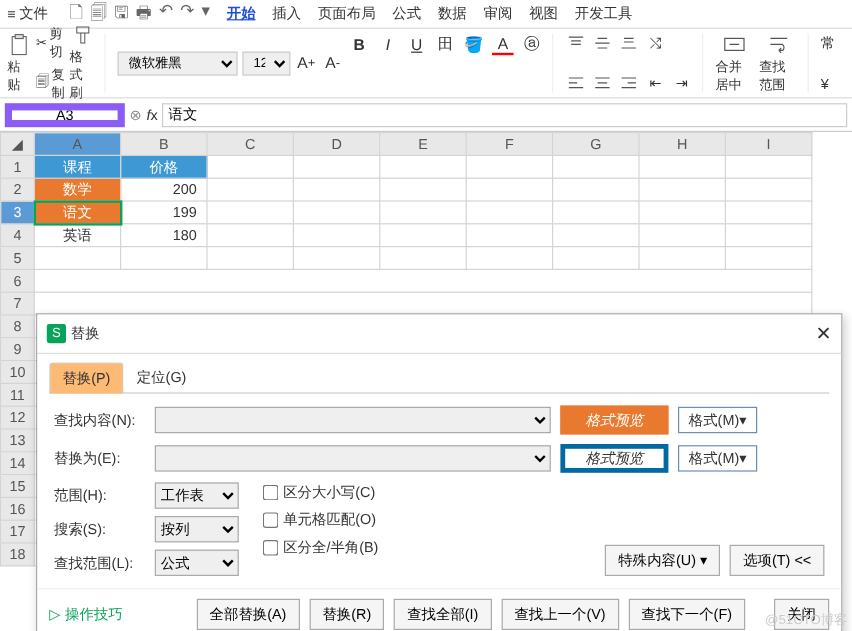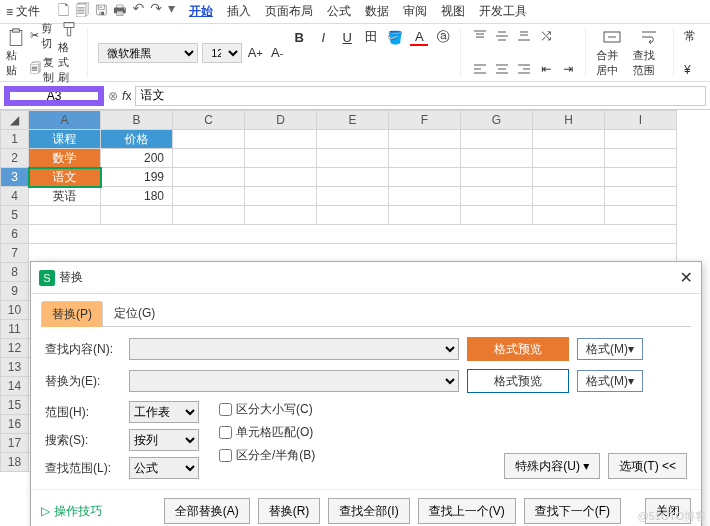--- a/index.html
+++ b/index.html
@@ -45,21 +45,21 @@
 .dlg-title { display: flex; align-items: center; justify-content: space-between; padding: 6px 8px; border-bottom: 1px solid #ddd; }
 .dlg-title .t { display: flex; align-items: center; gap: 4px; font-size: 12px; }
 .dlg-title .logo { width: 16px; height: 16px; background: #07a35a; display: flex; align-items: center; justify-content: center; color: #fff; font-size: 11px; border-radius: 2px; }
 .dlg-tabs { display: flex; gap: 0; padding: 6px 10px 0; }
 .dlg-tab { padding: 4px 10px; border: 1px solid transparent; border-bottom: none; font-size: 12px; cursor: pointer; }
 .dlg-tab.active { border-color: #ccc; background: #fdba74; border-radius: 3px 3px 0 0; position: relative; top: 1px; }
 .dlg-body { border-top: 1px solid #ccc; margin: 0 10px; padding: 10px 4px; }
 .form-row { display: flex; align-items: center; gap: 8px; margin-bottom: 8px; }
 .form-row label { width: 76px; font-size: 12px; }
 .combo { flex: 1; max-width: 330px; height: 22px; border: 1px solid #aaa; }
-.preview-btn { width: 102px; height: 24px; border: 1px solid #0369a1; background: #fff; font-size: 12px; display: flex; align-items: center; justify-content: center; }
+.preview-btn { width: 90px; height: 24px; border: 4px solid #0369a1; background: #fff; font-size: 12px; display: flex; align-items: center; justify-content: center; font-style: italic; }
 .preview-btn.orange { background: #e8792f; color: #fff; border-color: #e8792f; }
 .fmt-btn { height: 22px; padding: 0 8px; border: 1px solid #6b8db5; background: #fff; font-size: 12px; display: flex; align-items: center; }
 .sel-sm { height: 22px; width: 70px; border: 1px solid #aaa; font-size: 12px; }
 .opts { display: flex; gap: 20px; margin-top: 6px; }
 .opts .col { display: flex; flex-direction: column; gap: 6px; }
 .chk { display: flex; align-items: center; gap: 4px; font-size: 12px; }
 .dlg-foot { display: flex; align-items: center; gap: 8px; padding: 8px 10px; border-top: 1px solid #f0f0f0; }
 .tips { color: #07a35a; font-size: 12px; display: flex; align-items: center; gap: 4px; margin-right: auto; }
 .btn { height: 26px; padding: 0 10px; border: 1px solid #aaa; background: #f5f5f5; font-size: 12px; cursor: pointer; }
 .watermark { position: absolute; right: 4px; bottom: 2px; color: #ccc; font-size: 11px; }

